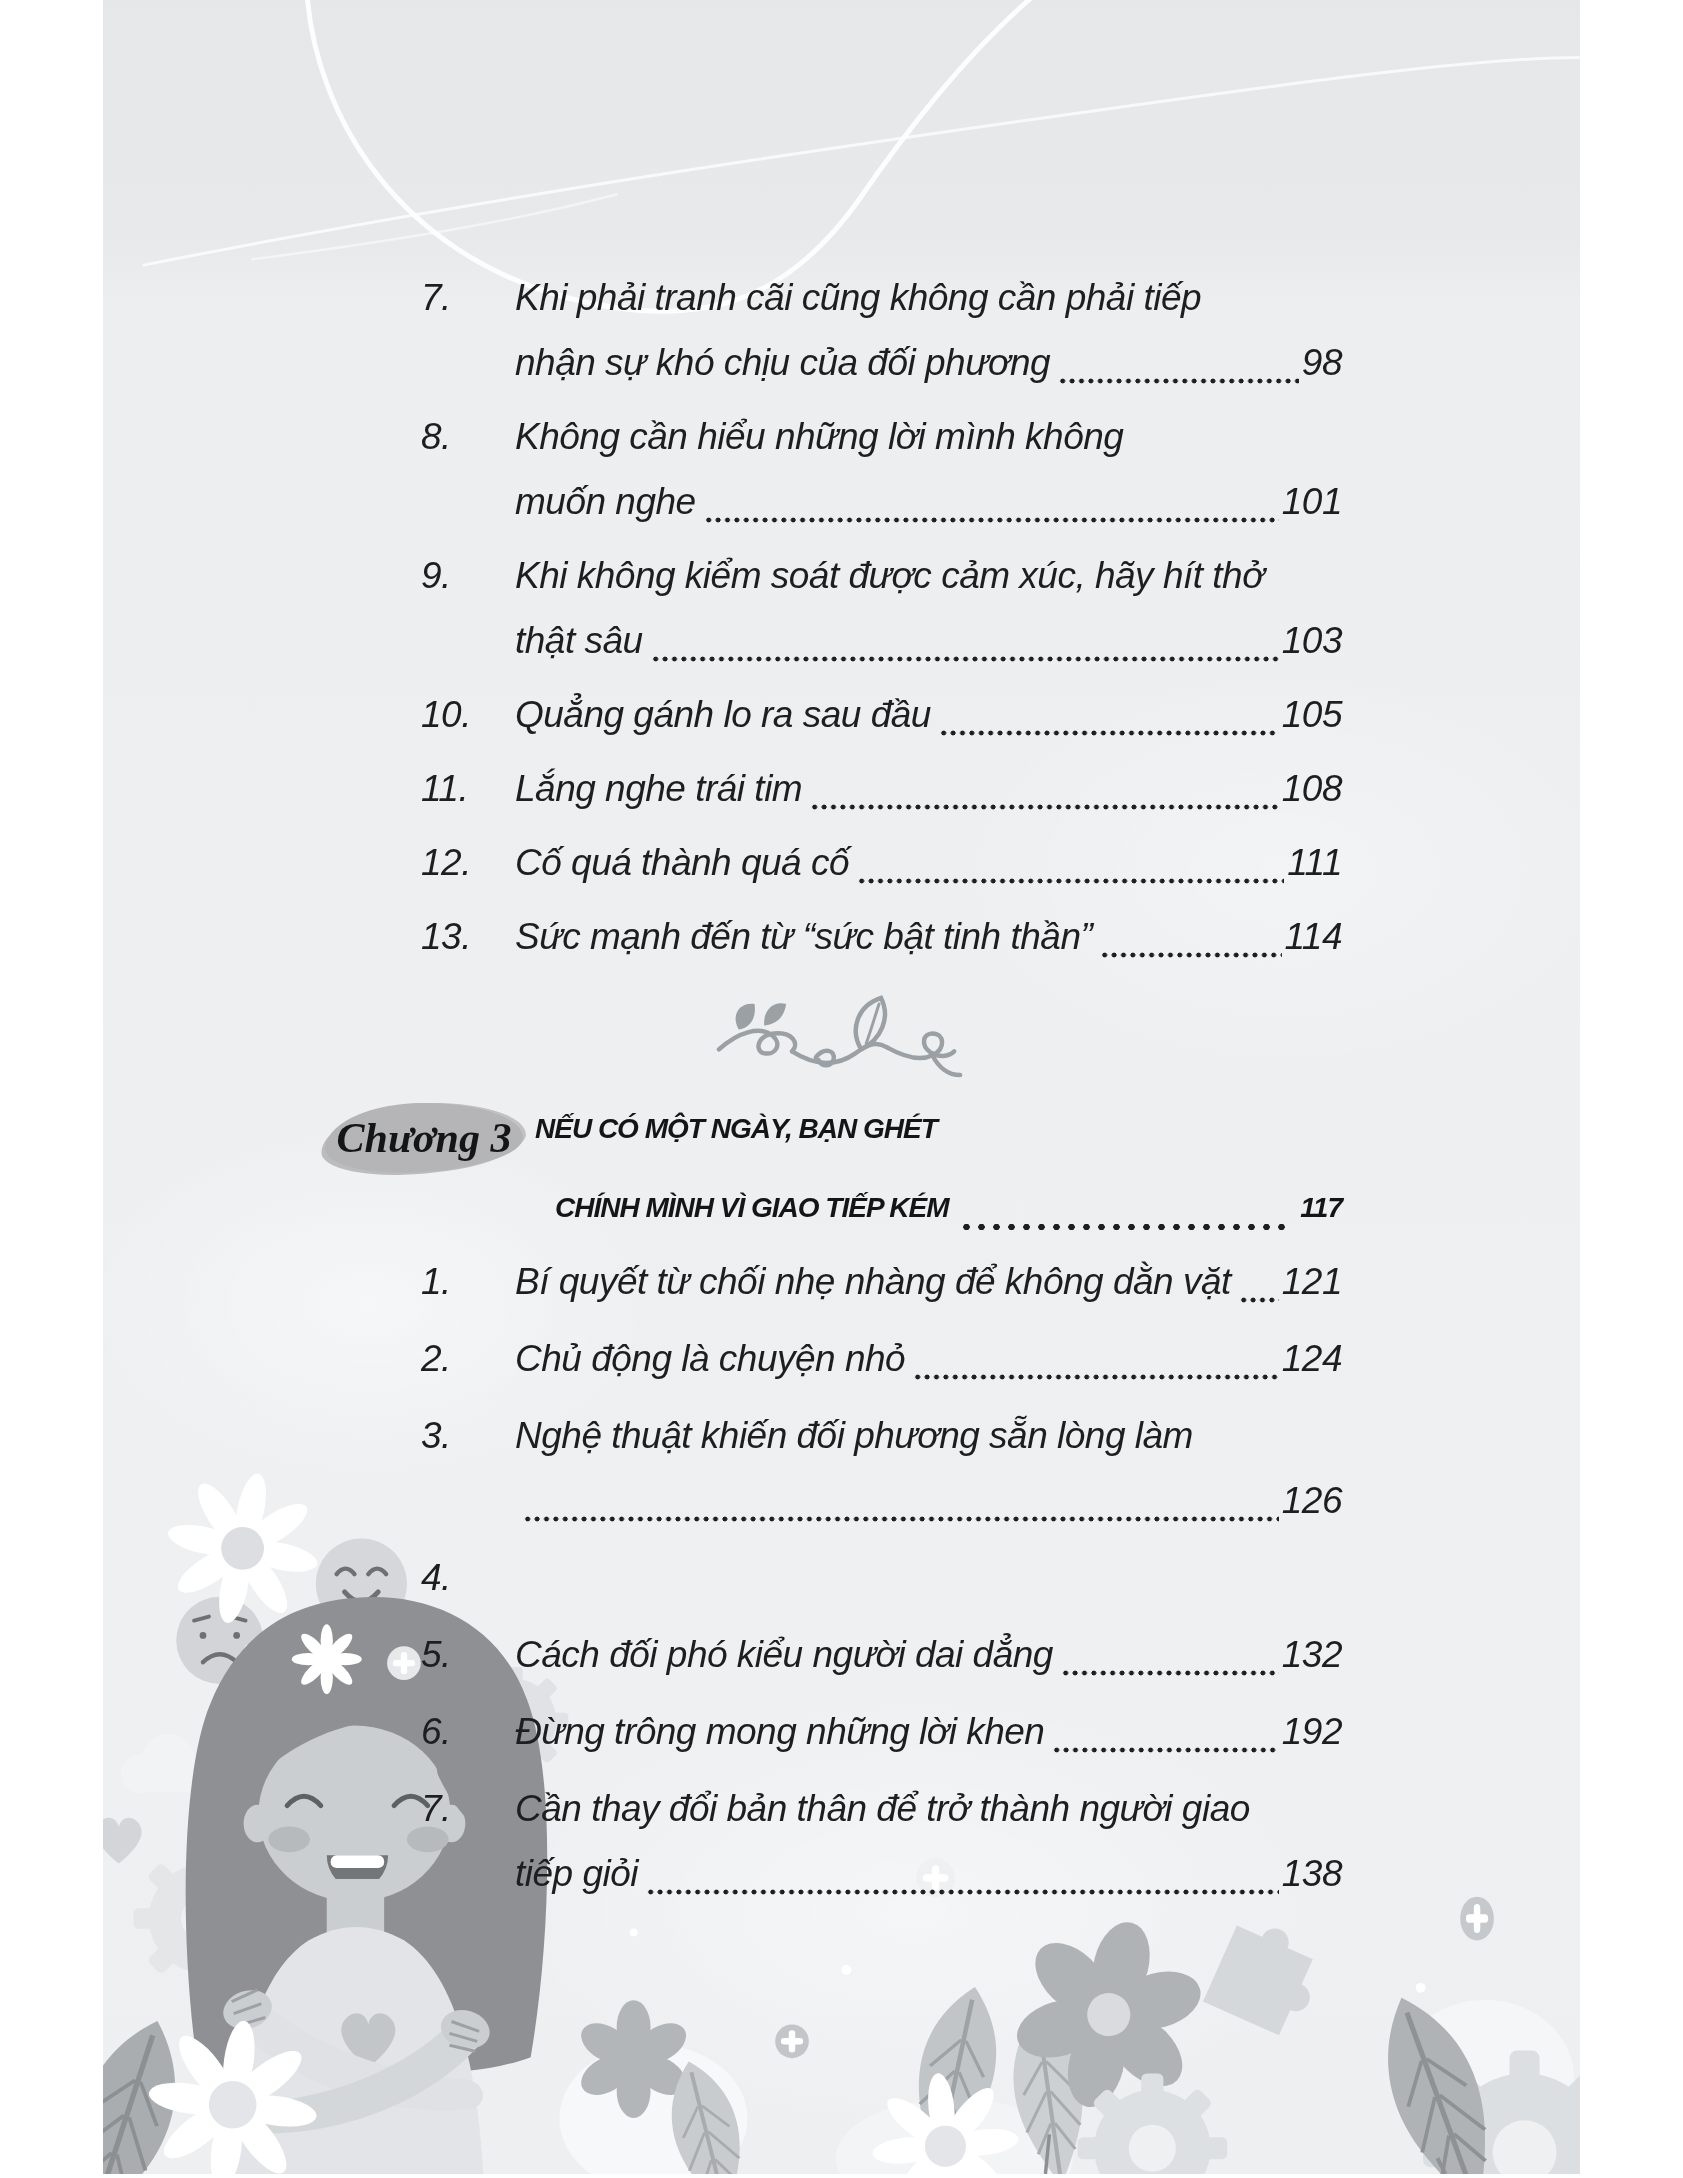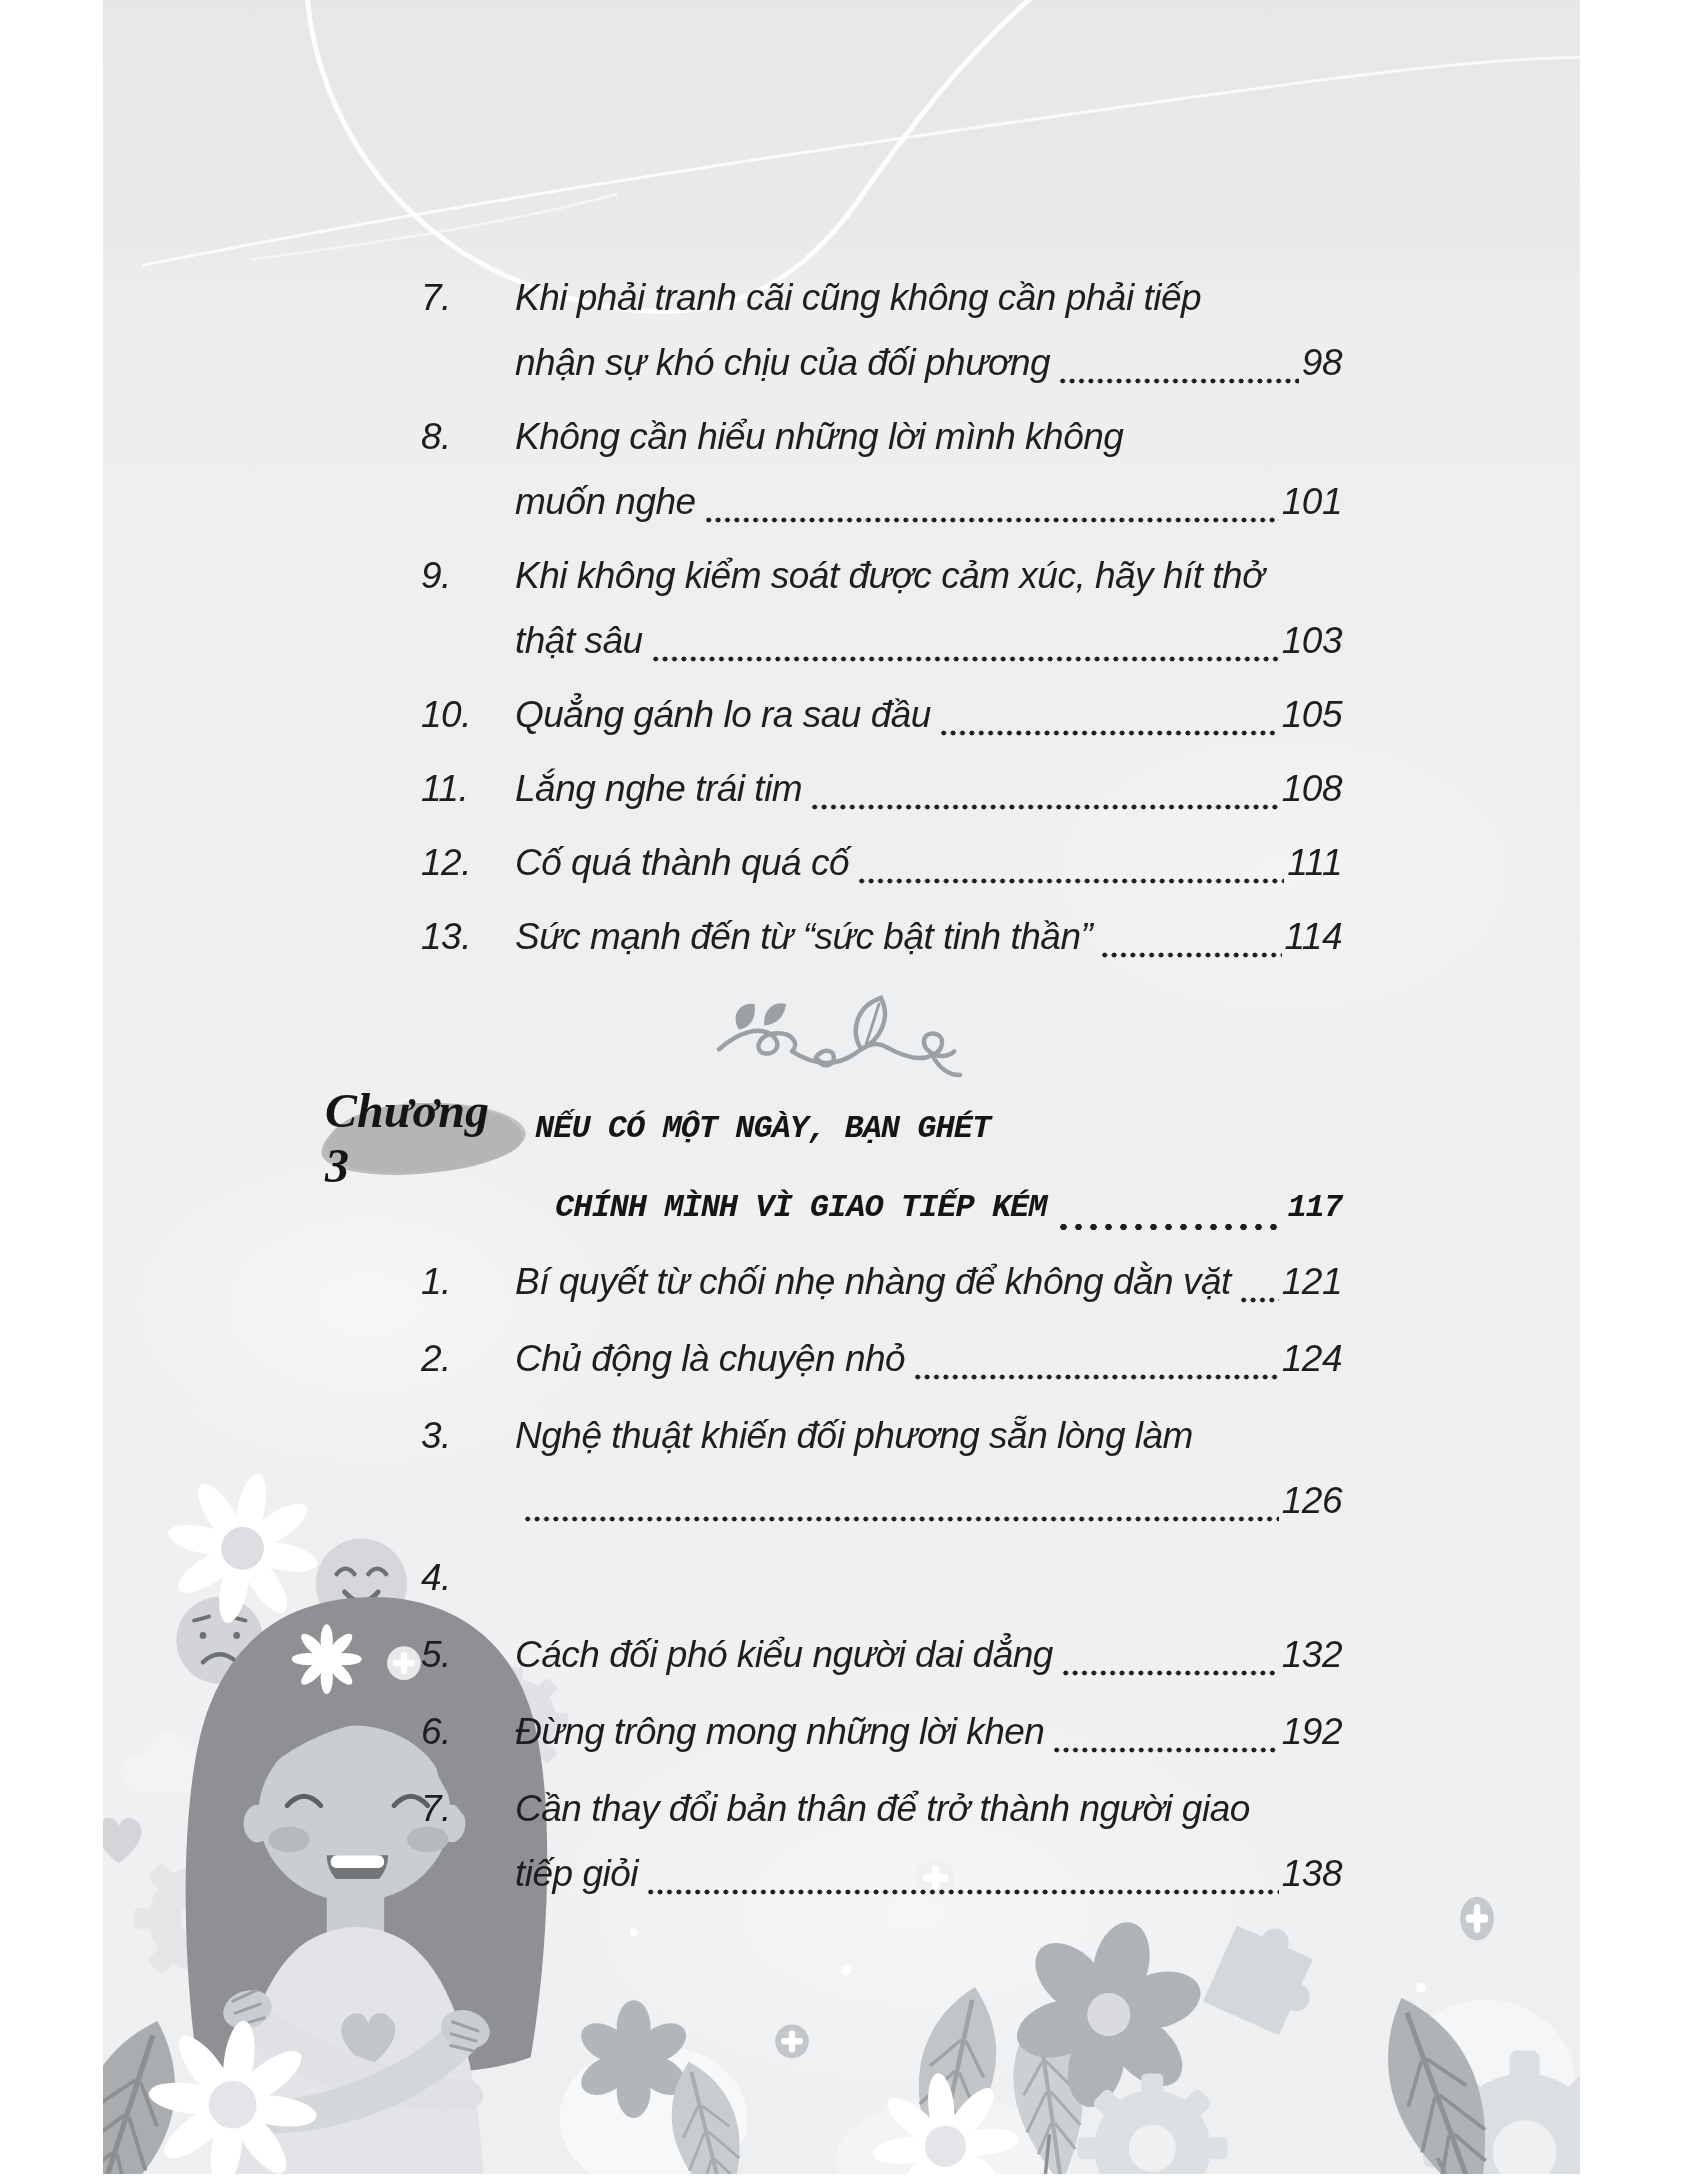--- a/index.html
+++ b/index.html
@@ -47,25 +47,25 @@
   
   .chapter{position:absolute;left:222px;top:1089px;width:1017px;color:#141516;}
   .chapter-label{position:absolute;left:0;top:14px;width:198px;height:69px;}
   .blob{
     position:absolute;inset:0;background:#b5b5b7;transform:rotate(-2deg);
     border-radius:46% 54% 58% 42% / 62% 55% 45% 38%;
     box-shadow:-6px 4px 0 -2px #bcbcbe, 6px -3px 0 -3px #c2c2c4;
   }
   .chapter-label-text{
     position:absolute;inset:0;display:flex;align-items:center;justify-content:center;
-    font-family:"Liberation Serif",serif;font-weight:bold;font-style:italic;font-size:48px;
+    font-family:"Liberation Serif",serif;font-weight:bold;font-style:italic;font-size:42px;
   }
   .chapter-titles{
-    margin-left:210px;font-family:Liberation Mono, monospace;font-weight:bold;font-style:italic;
-    font-size:32px;line-height:79px;letter-spacing:-1px;
+    margin-left:210px;font-family:Liberation Sans, sans-serif;font-weight:bold;font-style:italic;
+    font-size:28px;line-height:79px;letter-spacing:-1px;
   }
   .ch-line2{display:flex;margin-left:20px;}
   .ch-line2 .txt2{white-space:nowrap;}
   .ch-dots{
     flex:1 1 auto;min-width:20px;height:79px;margin:0 8px 0 10px;
     background-image:radial-gradient(circle,#1d1e20 3px,transparent 3.5px);
     background-size:15px 12px;background-repeat:repeat-x;background-position:left 53px;
   }
 </style>
 </head>

